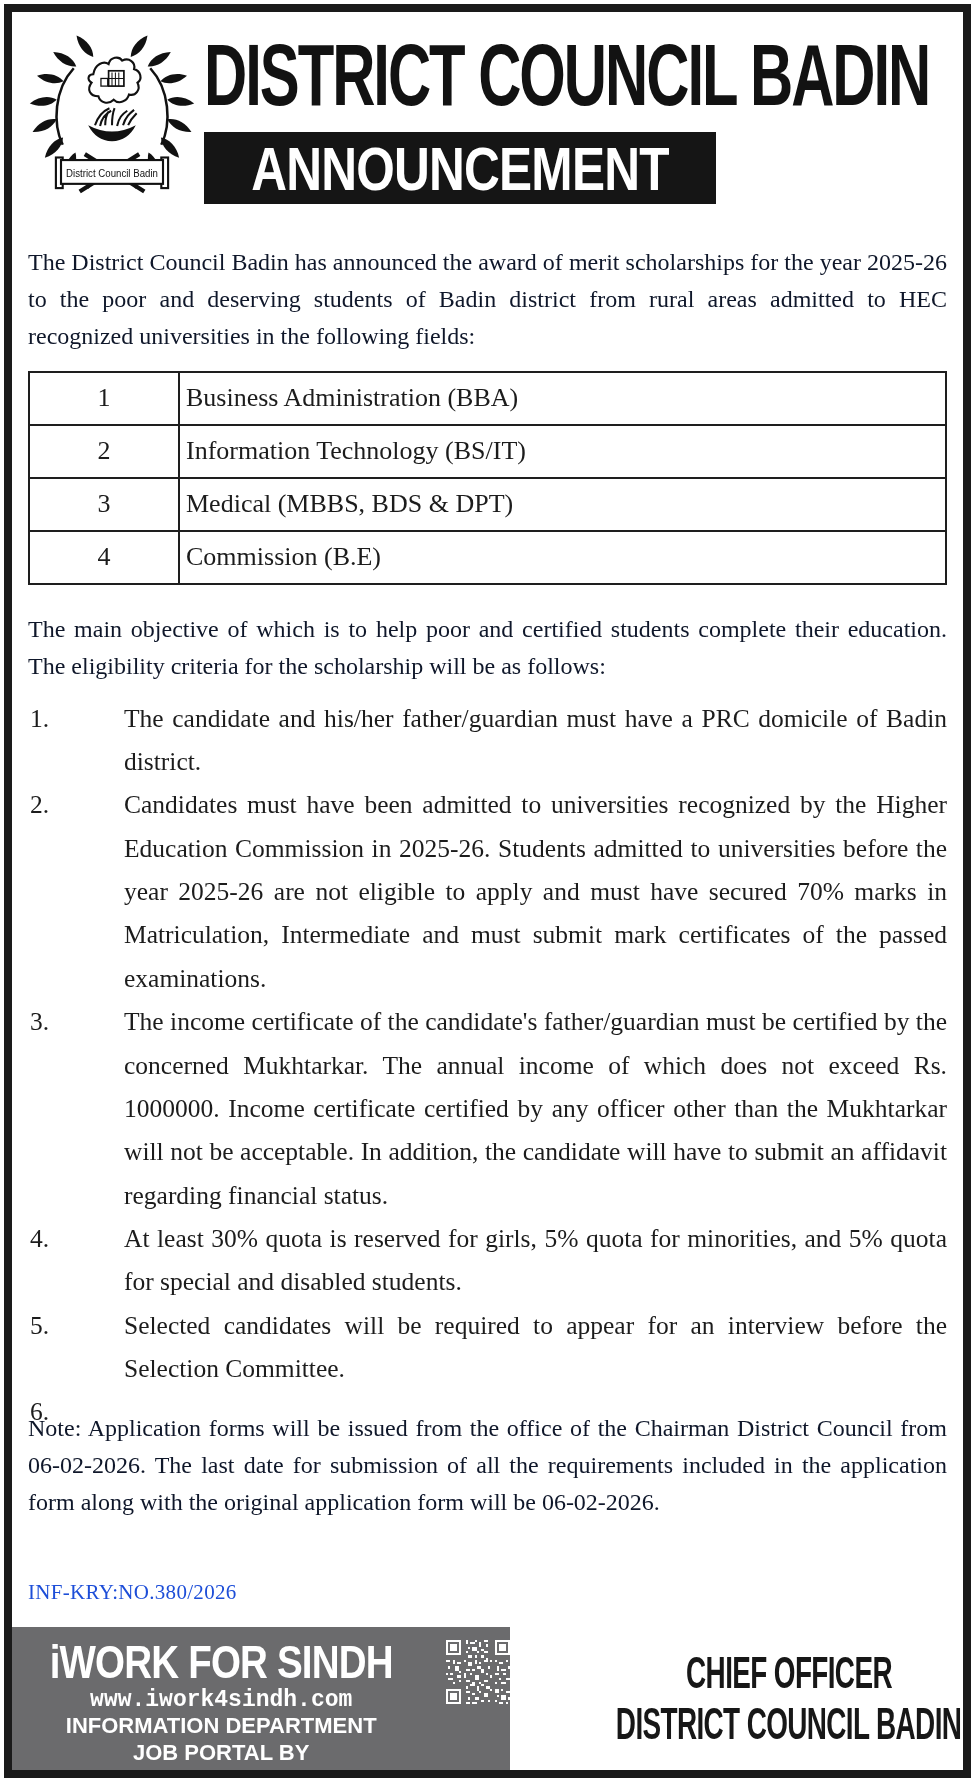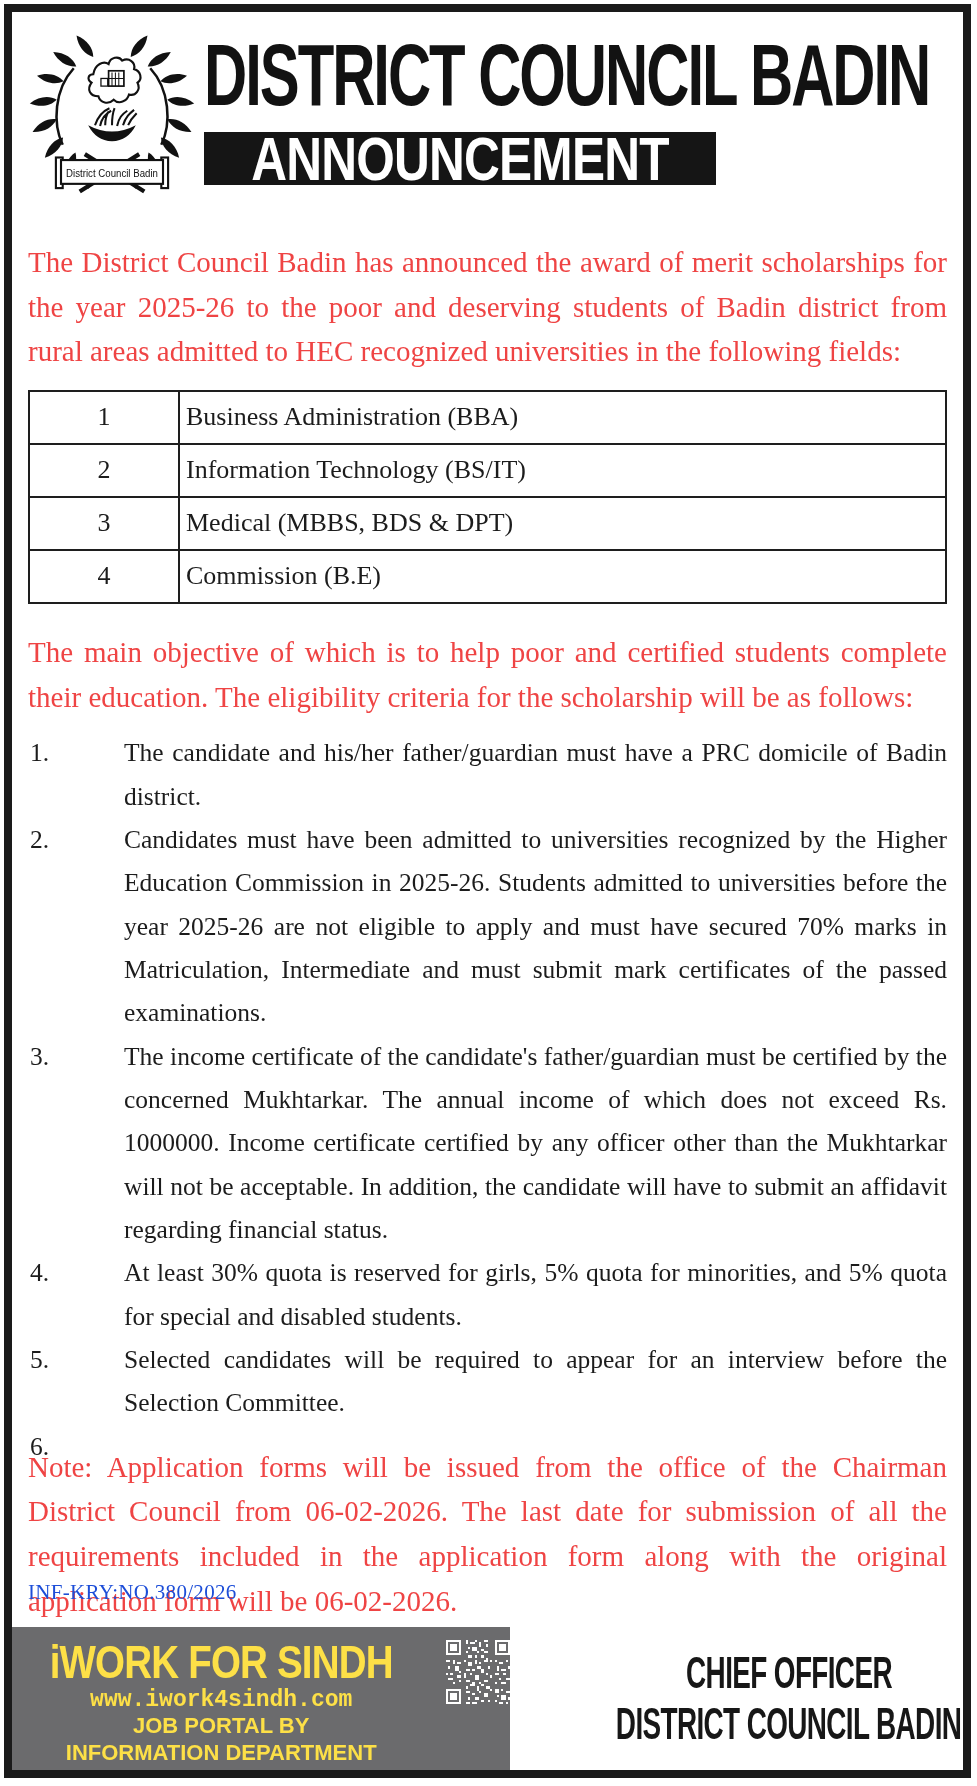--- a/index.html
+++ b/index.html
@@ -6,45 +6,45 @@
   body { background:#e8e8e8; font-family:"Liberation Serif", serif; }
   .page { position:relative; width:977px; height:1786px; background:#fff; margin:0 auto; overflow:hidden; }
   .frame { position:absolute; left:4px; top:4px; right:6px; bottom:8px; border:8px solid #1a1a1a; background:#fff; overflow:hidden; }
 
   
   .header { display:flex; padding:18px 14px 0 14px; }
   .logo { width:172px; height:170px; flex:none; }
   .header-right { flex:1; padding-left:6px; }
   .title-wrap { height:82px; margin-top:4px; overflow:visible; }
   .page-title { display:inline-block; font-family:"Liberation Sans", sans-serif; font-weight:bold; font-size:88px; line-height:82px; letter-spacing:-3px; color:#121212; transform:scaleX(0.68); transform-origin:left center; white-space:nowrap; }
-  .banner { margin-top:16px; width:512px; height:53px; background:#151515; display:flex; align-items:center; justify-content:center; }
+  .banner { margin-top:16px; width:512px; height:72px; background:#151515; display:flex; align-items:center; justify-content:center; }
   .banner-label { display:inline-block; color:#fff; font-family:"Liberation Sans", sans-serif; font-weight:bold; font-size:62px; letter-spacing:-1px; transform:scaleX(0.80); white-space:nowrap; }
 
   
-  .para { margin:8px 16px; font-size:29px; line-height:1.54; color:#ef4444; text-align:justify; }
+  .para { margin:8px 16px; font-size:24px; line-height:1.54; color:#0f172a; text-align:justify; }
   .intro { margin-top:40px; }
   .objective { margin-top:26px; }
   .note { margin-top:20px; }
 
   
   .fields-table { margin:16px 16px 0 16px; width:calc(100% - 32px); border-collapse:collapse; font-size:26px; color:#1c1c1c; }
   .fields-table td { border:2.5px solid #1e1e1e; height:53px; }
   .fields-table td.no { width:150px; text-align:center; }
   .fields-table td.field { padding-left:6px; }
 
   
   .criteria { margin:12px 16px 0 16px; }
   .criterion { position:relative; padding-left:96px; font-size:25.5px; line-height:1.7; color:#1c1c1c; text-align:justify; }
   .criterion .num { position:absolute; left:2px; top:0; }
 
   .ref { position:absolute; left:16px; bottom:165px; font-size:21px; letter-spacing:0.3px; color:#1d4ed8; }
 
   
   .footer { position:absolute; left:0; right:0; bottom:0; height:143px; display:flex; }
-  .sindh-box { width:586px; background:#6b6b6d; color:#fde047; font-family:"Liberation Sans", sans-serif; display:flex; justify-content:center; align-items:flex-start; gap:16px; padding-top:10px; }
+  .sindh-box { width:586px; background:#6b6b6d; color:#ffffff; font-family:"Liberation Sans", sans-serif; display:flex; justify-content:center; align-items:flex-start; gap:16px; padding-top:10px; }
   .sindh-texts { text-align:center; }
   .sindh-logo { display:inline-block; font-size:47px; font-weight:bold; letter-spacing:-1px; transform:scaleX(0.82); white-space:nowrap; line-height:1.05; }
   .sindh-url { font-size:23px; font-weight:bold; margin-top:1px;font-family:Liberation Mono, monospace; }
   .sindh-line { font-size:22px; font-weight:bold; line-height:1.22; }
   .qr { width:64px; height:64px; margin-top:3px; flex:none; }
   .officer { flex:1; background:#fff; display:flex; flex-direction:column; align-items:center; justify-content:center; font-family:"Liberation Sans", sans-serif; font-weight:bold; color:#171717; }
   .officer-line { display:block; font-size:45px; line-height:1.12; letter-spacing:-1px; transform:scaleX(0.62); white-space:nowrap; }
 </style>
 </head>
 <body>
@@ -159,22 +159,22 @@
 
     <p class="para note">Note: Application forms will be issued from the office of the Chairman District Council from 06-02-2026. The last date for submission of all the requirements included in the application form along with the original application form will be 06-02-2026.</p>
 
     <div class="ref">INF-KRY:NO.380/2026</div>
 
     <div class="footer">
       <div class="sindh-box">
         <div class="sindh-texts">
           <span class="sindh-logo">iWORK FOR SINDH</span>
           <div class="sindh-url">www.iwork4sindh.com</div>
+          <div class="sindh-line">INFORMATION DEPARTMENT</div>
           <div class="sindh-line">JOB PORTAL BY</div>
-          <div class="sindh-line">INFORMATION DEPARTMENT</div>
         </div>
         <svg class="qr" viewBox="0 0 29 29" shape-rendering="crispEdges" aria-hidden="true">
           <g fill="#ffffff">
 
             <rect x="0" y="0" width="7" height="7"></rect>
               <rect x="22" y="0" width="7" height="7"></rect>
               <rect x="0" y="22" width="7" height="7"></rect>
           </g>
           <g fill="#6b6b6d">
             <rect x="1" y="1" width="5" height="5"></rect>

